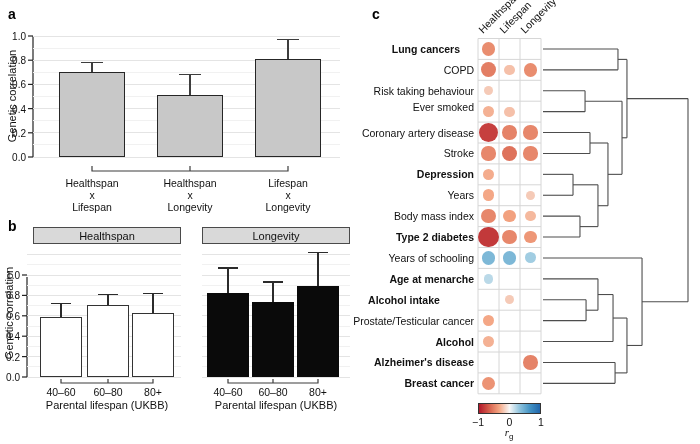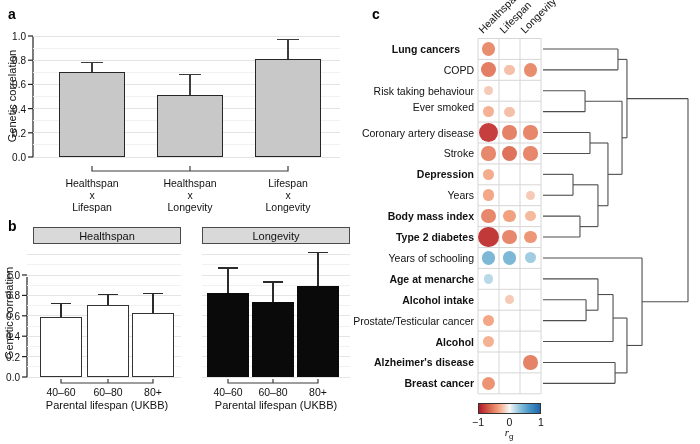--- a/index.html
+++ b/index.html
@@ -254,35 +254,35 @@
       <div style="position: absolute; left: 523.41px; top: 125.46px; width: 14.18px; height: 14.18px; border-radius: 50%; background: rgb(231, 135, 107);"></div>
       <div class="trait-label" style="position: absolute; left: 334px; top: 146.45px; width: 140px; font-weight: normal;">Stroke</div>
       <div style="position: absolute; left: 481.41px; top: 146.36px; width: 14.18px; height: 14.18px; border-radius: 50%; background: rgb(231, 135, 107);"></div>
       <div style="position: absolute; left: 501.61px; top: 145.56px; width: 15.78px; height: 15.78px; border-radius: 50%; background: rgb(222, 114, 91);"></div>
       <div style="position: absolute; left: 523.41px; top: 146.36px; width: 14.18px; height: 14.18px; border-radius: 50%; background: rgb(231, 135, 107);"></div>
       <div class="trait-label" style="position: absolute; left: 334px; top: 167.35px; width: 140px; font-weight: bold;">Depression</div>
       <div style="position: absolute; left: 482.85px; top: 168.7px; width: 11.3px; height: 11.3px; border-radius: 50%; background: rgb(244, 172, 141);"></div>
       <div class="trait-label" style="position: absolute; left: 334px; top: 188.25px; width: 140px; font-weight: normal;">Years</div>
       <div style="position: absolute; left: 482.69px; top: 189.44px; width: 11.62px; height: 11.62px; border-radius: 50%; background: rgb(244, 167, 134);"></div>
       <div style="position: absolute; left: 525.81px; top: 190.56px; width: 9.38px; height: 9.38px; border-radius: 50%; background: rgb(245, 202, 183);"></div>
-      <div class="trait-label" style="position: absolute; left: 334px; top: 209.15px; width: 140px; font-weight: bold;">Body mass index</div>
+      <div class="trait-label" style="position: absolute; left: 334px; top: 209.15px; width: 140px; font-weight: normal;">Body mass index</div>
       <div style="position: absolute; left: 481.41px; top: 209.06px; width: 14.18px; height: 14.18px; border-radius: 50%; background: rgb(231, 135, 107);"></div>
       <div style="position: absolute; left: 503.45px; top: 210.1px; width: 12.1px; height: 12.1px; border-radius: 50%; background: rgb(242, 161, 127);"></div>
       <div style="position: absolute; left: 525.25px; top: 210.9px; width: 10.5px; height: 10.5px; border-radius: 50%; background: rgb(245, 185, 158);"></div>
       <div class="trait-label" style="position: absolute; left: 334px; top: 230.05px; width: 140px; font-weight: bold;">Type 2 diabetes</div>
       <div style="position: absolute; left: 478.45px; top: 227px; width: 20.1px; height: 20.1px; border-radius: 50%; background: rgb(194, 57, 58);"></div>
       <div style="position: absolute; left: 502.41px; top: 229.96px; width: 14.18px; height: 14.18px; border-radius: 50%; background: rgb(231, 135, 107);"></div>
       <div style="position: absolute; left: 524.05px; top: 230.6px; width: 12.9px; height: 12.9px; border-radius: 50%; background: rgb(238, 151, 119);"></div>
       <div class="trait-label" style="position: absolute; left: 334px; top: 250.95px; width: 140px; font-weight: normal;">Years of schooling</div>
       <div style="position: absolute; left: 481.89px; top: 251.34px; width: 13.22px; height: 13.22px; border-radius: 50%; background: rgb(125, 184, 215);"></div>
       <div style="position: absolute; left: 502.89px; top: 251.34px; width: 13.22px; height: 13.22px; border-radius: 50%; background: rgb(125, 184, 215);"></div>
       <div style="position: absolute; left: 525.01px; top: 252.46px; width: 10.98px; height: 10.98px; border-radius: 50%; background: rgb(161, 205, 226);"></div>
       <div class="trait-label" style="position: absolute; left: 334px; top: 271.85px; width: 140px; font-weight: bold;">Age at menarche</div>
       <div style="position: absolute; left: 483.65px; top: 274px; width: 9.7px; height: 9.7px; border-radius: 50%; background: rgb(186, 217, 232);"></div>
-      <div class="trait-label" style="position: absolute; left: 334px; top: 292.75px; width: 140px; font-weight: bold;">Alcohol intake</div>
+      <div class="trait-label" style="position: absolute; left: 334px; top: 292.75px; width: 140px; font-weight: bold; text-align: center;">Alcohol intake</div>
       <div style="position: absolute; left: 504.81px; top: 295.06px; width: 9.38px; height: 9.38px; border-radius: 50%; background: rgb(245, 202, 183);"></div>
       <div class="trait-label" style="position: absolute; left: 334px; top: 313.65px; width: 140px; font-weight: normal;">Prostate/Testicular cancer</div>
       <div style="position: absolute; left: 482.69px; top: 314.84px; width: 11.62px; height: 11.62px; border-radius: 50%; background: rgb(244, 167, 134);"></div>
       <div class="trait-label" style="position: absolute; left: 334px; top: 334.55px; width: 140px; font-weight: bold;">Alcohol</div>
       <div style="position: absolute; left: 483.01px; top: 336.06px; width: 10.98px; height: 10.98px; border-radius: 50%; background: rgb(244, 177, 148);"></div>
       <div class="trait-label" style="position: absolute; left: 334px; top: 355.45px; width: 140px; font-weight: bold;">Alzheimer's disease</div>
       <div style="position: absolute; left: 523.25px; top: 355.2px; width: 14.5px; height: 14.5px; border-radius: 50%; background: rgb(229, 131, 104);"></div>
       <div class="trait-label" style="position: absolute; left: 334px; top: 376.35px; width: 140px; font-weight: bold;">Breast cancer</div>
       <div style="position: absolute; left: 481.89px; top: 376.74px; width: 13.22px; height: 13.22px; border-radius: 50%; background: rgb(236, 147, 116);"></div>
       <div class="cbar-tick" style="position: absolute; left: 468px; top: 416px;">−1</div>

